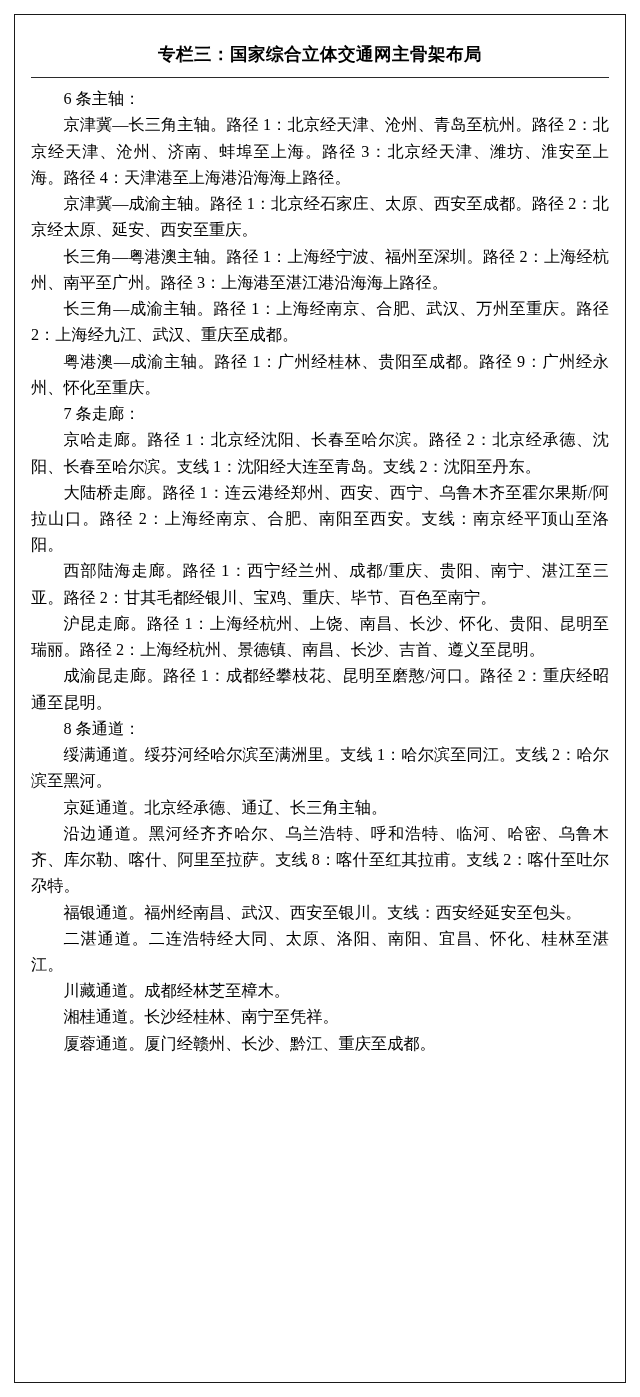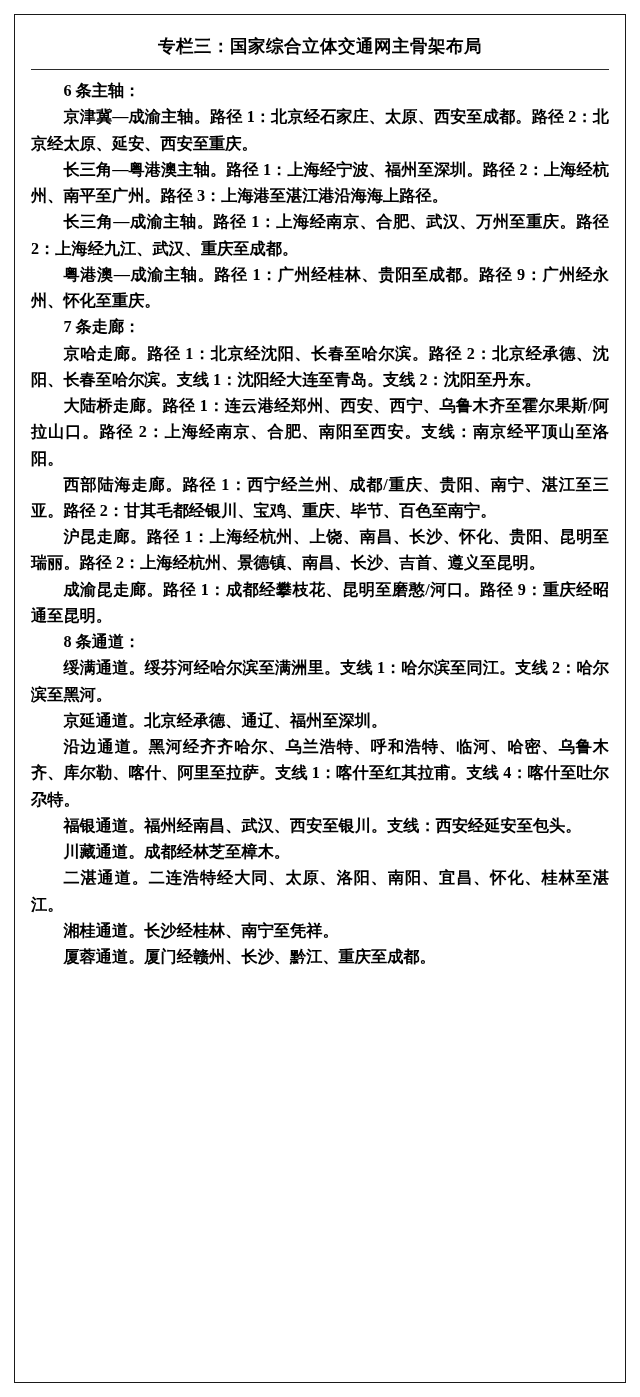--- a/index.html
+++ b/index.html
@@ -20,21 +20,21 @@
   }
   .box {
     position: absolute;
     left: 14px;
     top: 14px;
     width: 612px;
     height: 1369px;
     box-sizing: border-box;
     border: 1px solid #1a1a1a;
     background: #ffffff;
-    padding: 14px 16px 8px 16px;
+    padding: 22px 16px 8px 16px;
   }
   .title {
     text-align: center;
     font-size: 17.5px;
     font-weight: bold;
     color: #000000;
     letter-spacing: 0.5px;
     line-height: 1.5;
     margin: 4px 0 10px 0;
   }
@@ -42,58 +42,58 @@
     border: 0;
     border-top: 1px solid #2b2b2b;
     margin: 6px 0 8px 0;
   }
   .body {
     font-size: 16.2px;
     color: #000000;
     line-height: 1.62;
     text-align: justify;
     text-justify: inter-ideograph;
-    font-weight: bold;
   }
   .para {
     margin: 0;
     text-indent: 2em;
   }
   .heading {
     margin: 0;
     text-indent: 2em;
   }
 </style>
 </head>
 <body>
 
 <div class="page">
   <div class="box">
     <div class="title">专栏三：国家综合立体交通网主骨架布局</div>
     <hr class="rule">
     <div class="body">
 
       <p class="heading">6 条主轴：</p>
+      <p class="para">京津冀—长三角主轴。路径 1：北京经天津、沧州、青岛至杭州。路径 2：北京经天津、沧州、济南、蚌埠至上海。路径 3：北京经天津、潍坊、淮安至上海。路径 4：天津港至上海港沿海海上路径。</p>
       <p class="para">京津冀—成渝主轴。路径 1：北京经石家庄、太原、西安至成都。路径 2：北京经太原、延安、西安至重庆。</p>
       <p class="para">长三角—粤港澳主轴。路径 1：上海经宁波、福州至深圳。路径 2：上海经杭州、南平至广州。路径 3：上海港至湛江港沿海海上路径。</p>
       <p class="para">长三角—成渝主轴。路径 1：上海经南京、合肥、武汉、万州至重庆。路径 2：上海经九江、武汉、重庆至成都。</p>
       <p class="para">粤港澳—成渝主轴。路径 1：广州经桂林、贵阳至成都。路径 9：广州经永州、怀化至重庆。</p>
 
       <p class="heading">7 条走廊：</p>
       <p class="para">京哈走廊。路径 1：北京经沈阳、长春至哈尔滨。路径 2：北京经承德、沈阳、长春至哈尔滨。支线 1：沈阳经大连至青岛。支线 2：沈阳至丹东。</p>
       <p class="para">大陆桥走廊。路径 1：连云港经郑州、西安、西宁、乌鲁木齐至霍尔果斯/阿拉山口。路径 2：上海经南京、合肥、南阳至西安。支线：南京经平顶山至洛阳。</p>
       <p class="para">西部陆海走廊。路径 1：西宁经兰州、成都/重庆、贵阳、南宁、湛江至三亚。路径 2：甘其毛都经银川、宝鸡、重庆、毕节、百色至南宁。</p>
       <p class="para">沪昆走廊。路径 1：上海经杭州、上饶、南昌、长沙、怀化、贵阳、昆明至瑞丽。路径 2：上海经杭州、景德镇、南昌、长沙、吉首、遵义至昆明。</p>
-      <p class="para">成渝昆走廊。路径 1：成都经攀枝花、昆明至磨憨/河口。路径 9：重庆经昭通至昆明。</p>
+      <p class="para">成渝昆走廊。路径 1：成都经攀枝花、昆明至磨憨/河口。路径 2：重庆经昭通至昆明。</p>
 
       <p class="heading">8 条通道：</p>
       <p class="para">绥满通道。绥芬河经哈尔滨至满洲里。支线 1：哈尔滨至同江。支线 2：哈尔滨至黑河。</p>
-      <p class="para">京延通道。北京经承德、通辽、福州至深圳。</p>
-      <p class="para">沿边通道。黑河经齐齐哈尔、乌兰浩特、呼和浩特、临河、哈密、乌鲁木齐、库尔勒、喀什、阿里至拉萨。支线 1：喀什至红其拉甫。支线 4：喀什至吐尔尕特。</p>
+      <p class="para">京延通道。北京经承德、通辽、长三角主轴。</p>
+      <p class="para">沿边通道。黑河经齐齐哈尔、乌兰浩特、呼和浩特、临河、哈密、乌鲁木齐、库尔勒、喀什、阿里至拉萨。支线 8：喀什至红其拉甫。支线 2：喀什至吐尔尕特。</p>
       <p class="para">福银通道。福州经南昌、武汉、西安至银川。支线：西安经延安至包头。</p>
+      <p class="para">二湛通道。二连浩特经大同、太原、洛阳、南阳、宜昌、怀化、桂林至湛江。</p>
       <p class="para">川藏通道。成都经林芝至樟木。</p>
-      <p class="para">二湛通道。二连浩特经大同、太原、洛阳、南阳、宜昌、怀化、桂林至湛江。</p>
       <p class="para">湘桂通道。长沙经桂林、南宁至凭祥。</p>
       <p class="para">厦蓉通道。厦门经赣州、长沙、黔江、重庆至成都。</p>
 
     </div>
   </div>
 </div>
 
 </body></html>

